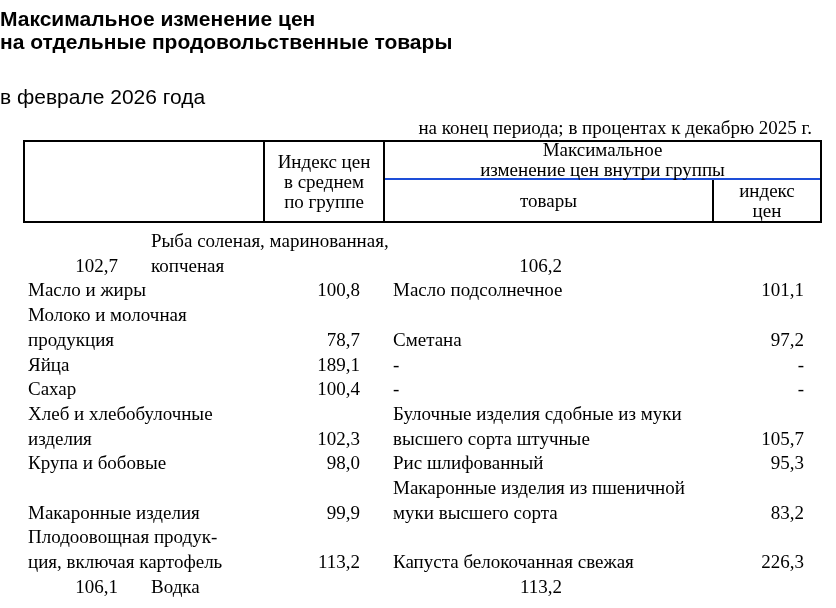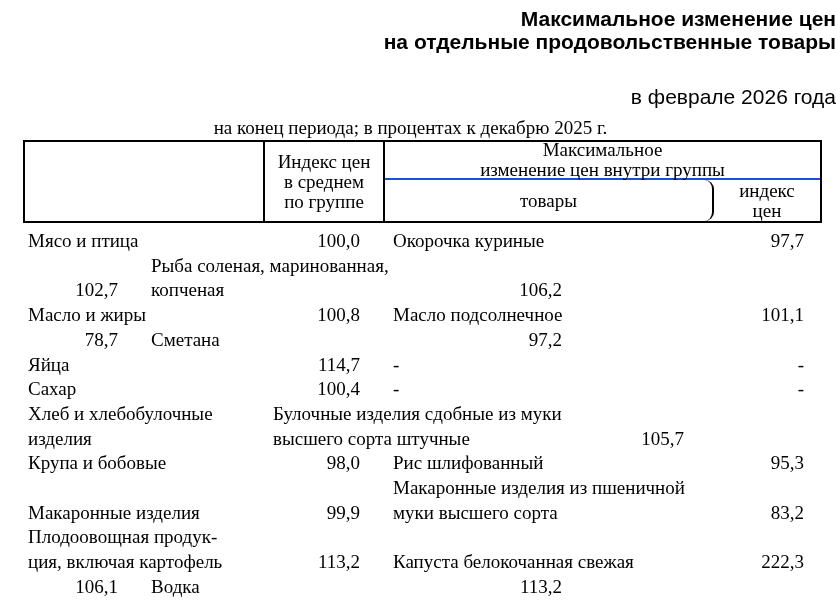--- a/index.html
+++ b/index.html
@@ -1,28 +1,28 @@
 <!DOCTYPE html>
 <html><head>
 <meta charset="utf-8">
 <style>
   html,body { margin:0; padding:0; }
   .page {
     width:836px; height:608px; background:#ffffff; color:#000000;
     position:relative; overflow:hidden;
   }
   .title {
-    padding-top:7px; text-align:right;
+    padding-top:7px; text-align:left;
     font-family:"Liberation Sans", sans-serif;
     font-size:21px; line-height:23px; font-weight:bold;
   }
   .title .t-reg { font-weight:normal;margin-top:32px; }
   .subtitle {
     font-family:"Liberation Serif", serif; font-size:19px;
-    text-align:center; padding-right:15px; margin-top:10px; margin-bottom:2px;
+    text-align:right; padding-right:24px; margin-top:10px; margin-bottom:2px;
     line-height:20px;
   }
   .tbl {
     margin-left:23px; width:799px;
     font-family:"Liberation Serif", serif; font-size:19px;
   }
   .thead {
     display:grid;
     grid-template-columns:240px 120px 329px 106px;
     grid-template-rows:38px 41px;
@@ -30,21 +30,21 @@
     width:799px;
   }
   .hc {
     display:flex; align-items:center; justify-content:center;
     text-align:center; white-space:pre-line; line-height:20px;
     box-sizing:border-box;
   }
   .hc1 { grid-area:1/1/3/2; border-right:2px solid #000; }
   .hc2 { grid-area:1/2/3/3; border-right:2px solid #000; }
   .hc3 { grid-area:1/3/2/5; border-bottom:2px solid #1d4ed8; }
-  .hc4 { grid-area:2/3/3/4; border-right:2px solid #000;border-radius:9px; }
+  .hc4 { grid-area:2/3/3/4; border-right:2px solid #000; }
   .hc5 { grid-area:2/4/3/5; }
   .tbody { padding-top:6px; }
   .row { display:flex; align-items:flex-end; line-height:24.7px; }
   .c  { white-space:pre-line; box-sizing:border-box; }
   .c1 { width:242px; padding-left:5px; }
   .c2 { width:120px; text-align:right; padding-right:25px; }
   .c3 { width:331px; padding-left:8px; }
   .c4 { width:106px; text-align:right; padding-right:18px; }
 </style>
 </head>
@@ -67,57 +67,54 @@
 в среднем
 по группе</div>
       <div class="hc hc3">Максимальное
 изменение цен внутри группы</div>
       <div class="hc hc4">товары</div>
       <div class="hc hc5">индекс
 цен</div>
     </div>
     <div class="tbody" id="tbody">
         <div class="row">
-          <div class="c c1">Мясо и птица</div>
-          <div class="c c2">100,0</div>
-          <div class="c c3">Окорочка куриные</div>
-          <div class="c c4">97,7</div>
-        </div>
-        <div class="row">
           <div class="c c2">102,7</div>
           <div class="c c3">Рыба соленая, маринованная,
 копченая</div>
           <div class="c c4">106,2</div>
         </div>
         <div class="row">
           <div class="c c1">Масло и жиры</div>
           <div class="c c2">100,8</div>
           <div class="c c3">Масло подсолнечное</div>
           <div class="c c4">101,1</div>
         </div>
         <div class="row">
+          <div class="c c1">Молоко и молочная
+продукция</div>
           <div class="c c2">78,7</div>
           <div class="c c3">Сметана</div>
           <div class="c c4">97,2</div>
         </div>
         <div class="row">
           <div class="c c1">Яйца</div>
-          <div class="c c2">114,7</div>
+          <div class="c c2">189,1</div>
           <div class="c c3">-</div>
           <div class="c c4">-</div>
         </div>
         <div class="row">
           <div class="c c1">Сахар</div>
           <div class="c c2">100,4</div>
           <div class="c c3">-</div>
           <div class="c c4">-</div>
         </div>
         <div class="row">
           <div class="c c1">Хлеб и хлебобулочные
 изделия</div>
+          <div class="c c2">102,3</div>
           <div class="c c3">Булочные изделия сдобные из муки
 высшего сорта штучные</div>
           <div class="c c4">105,7</div>
         </div>
         <div class="row">
           <div class="c c1">Крупа и бобовые</div>
           <div class="c c2">98,0</div>
           <div class="c c3">Рис шлифованный</div>
           <div class="c c4">95,3</div>
         </div>
@@ -126,21 +123,21 @@
           <div class="c c2">99,9</div>
           <div class="c c3">Макаронные изделия из пшеничной
 муки высшего сорта</div>
           <div class="c c4">83,2</div>
         </div>
         <div class="row">
           <div class="c c1">Плодоовощная продук-
 ция, включая картофель</div>
           <div class="c c2">113,2</div>
           <div class="c c3">Капуста белокочанная свежая</div>
-          <div class="c c4">222,3</div>
+          <div class="c c4">226,3</div>
         </div>
         <div class="row">
           <div class="c c2">106,1</div>
           <div class="c c3">Водка</div>
           <div class="c c4">113,2</div>
         </div>
       </div>
   </div>
 
 </div>

